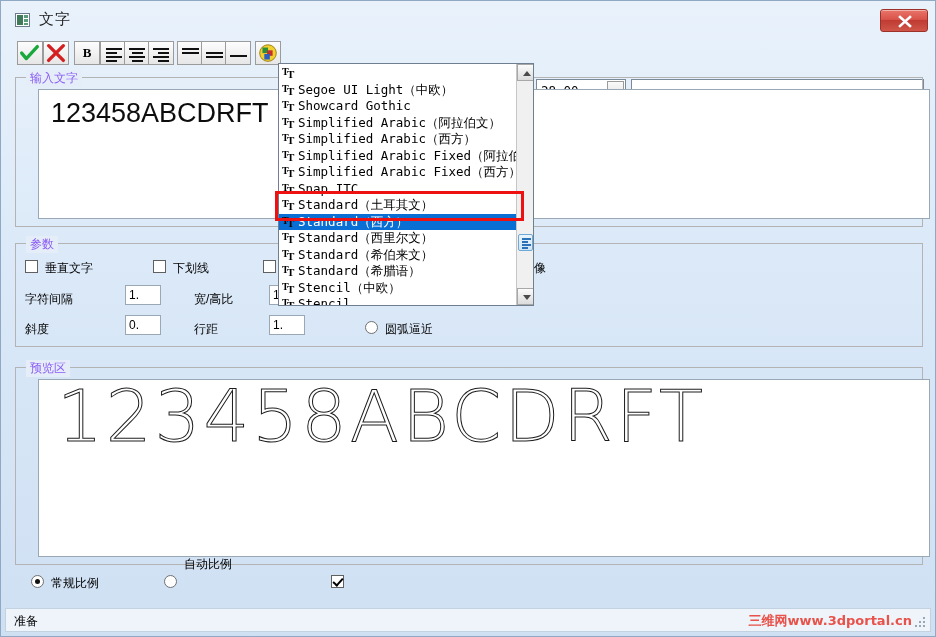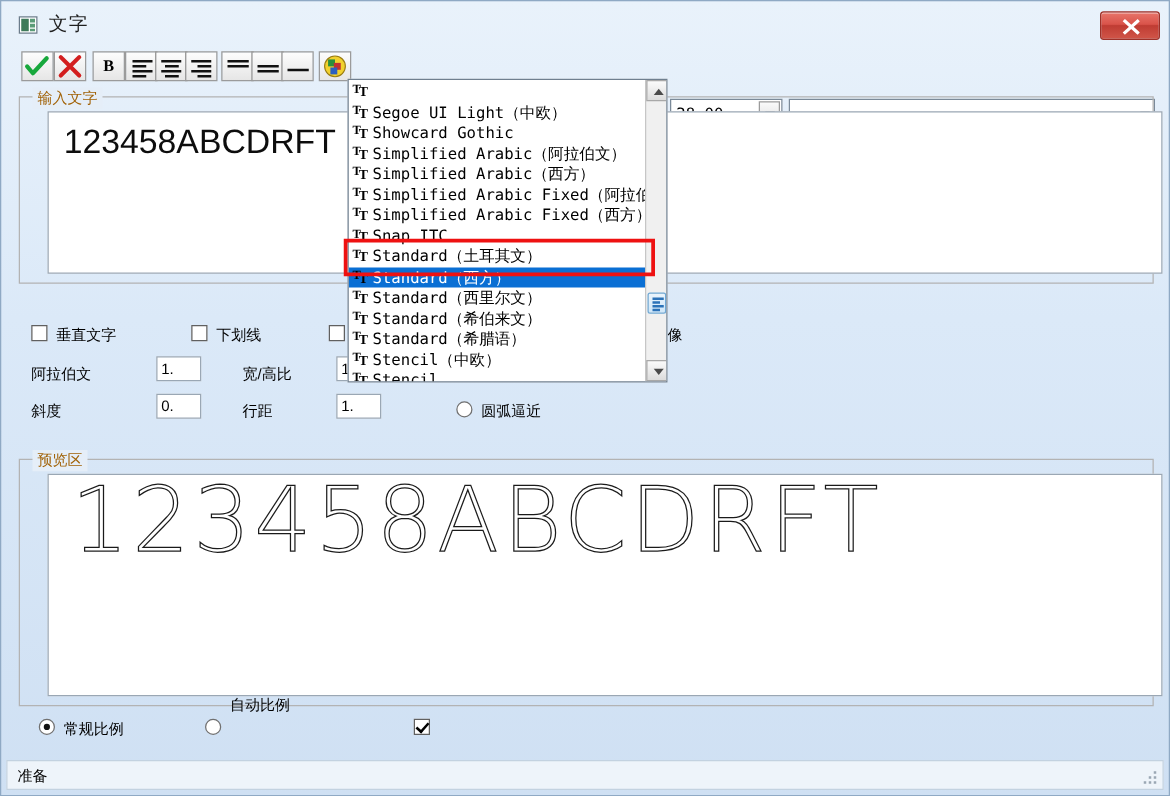--- a/index.html
+++ b/index.html
@@ -89,21 +89,21 @@
   }
   .tt-icon .t1{left:0;top:0;font-size:10px;}
   .tt-icon .t2{left:5px;top:2px;font-size:11px;}
   
   .group{
     position:absolute;border:1px solid #b3b3b3;box-sizing:border-box;
     background:transparent;
   }
   .group-title{
     position:absolute;top:-8px;left:10px;padding:0 4px;
-    background:#e5eef8;font-size:12px;color:#a16207;
+    background:#e5eef8;font-size:12px;color:#8b5cf6;
   }
   .white-area{
     position:absolute;background:#fff;border:1px solid #9aa7b4;box-sizing:border-box;margin-left:15px;
   }
   .input-text{
     position:absolute;left:12px;top:8px;
     font-size:27px;color:#0d0d0d;font-family:"Liberation Sans",sans-serif;
     letter-spacing:0px;
   }
   
@@ -309,31 +309,34 @@
     </div>
   </div>
 
   <div class="group" style="left:14px;top:76px;width:908px;height:150px;">
     <span class="group-title">输入文字</span>
   </div>
   <div class="white-area" style="left:22px;top:88px;width:892px;height:130px;">
     <span class="input-text">123458ABCDRFT</span>
   </div>
 
+  <div class="group" style="left:14px;top:242px;width:908px;height:104px;">
+    <span class="group-title">参数</span>
+  </div>
 
   <span class="cb" style="left:24px;top:259px;"></span>
   <span class="lbl" style="left:44px;top:259px;">垂直文字</span>
 
   <span class="cb" style="left:152px;top:259px;"></span>
   <span class="lbl" style="left:172px;top:259px;">下划线</span>
 
   <span class="cb" style="left:262px;top:259px;"></span>
   <span class="lbl" style="left:521px;top:259px;">镜像</span>
 
-  <span class="lbl" style="left:24px;top:290px;">阿拉伯文</span>
+  <span class="lbl" style="left:24px;top:290px;">字符间隔</span>
   <span class="field" style="left:124px;top:284px;width:36px;height:20px;">1.</span>
 
   <span class="lbl" style="left:193px;top:290px;">宽/高比</span>
   <span class="field" style="left:268px;top:284px;width:36px;height:20px;">1.</span>
 
   <span class="lbl" style="left:24px;top:320px;">斜度</span>
   <span class="field" style="left:124px;top:314px;width:36px;height:20px;">0.</span>
 
   <span class="lbl" style="left:193px;top:320px;">行距</span>
   <span class="field" style="left:268px;top:314px;width:36px;height:20px;">1.</span>
@@ -352,20 +355,21 @@
   <span class="lbl" style="left:50px;top:574px;">常规比例</span>
 
   <span class="rb" style="left:163px;top:574px;"></span>
   <span class="lbl" style="left:183px;top:555px;">自动比例</span>
 
   <span class="cb checked" style="left:330px;top:574px;"></span>
   <span class="lbl" style="left:350px;top:606px;">刷新预览</span>
 
   <div class="statusbar">
     <span class="status-text">准备</span>
+    <span class="watermark">三维网www.3dportal.cn</span>
     <span class="grip">
       <i style="left:8px;top:0px;"></i>
       <i style="left:4px;top:4px;"></i>
         <i style="left:8px;top:4px;"></i>
       <i style="left:0px;top:8px;"></i>
         <i style="left:4px;top:8px;"></i>
         <i style="left:8px;top:8px;"></i>
     </span>
   </div>
 

